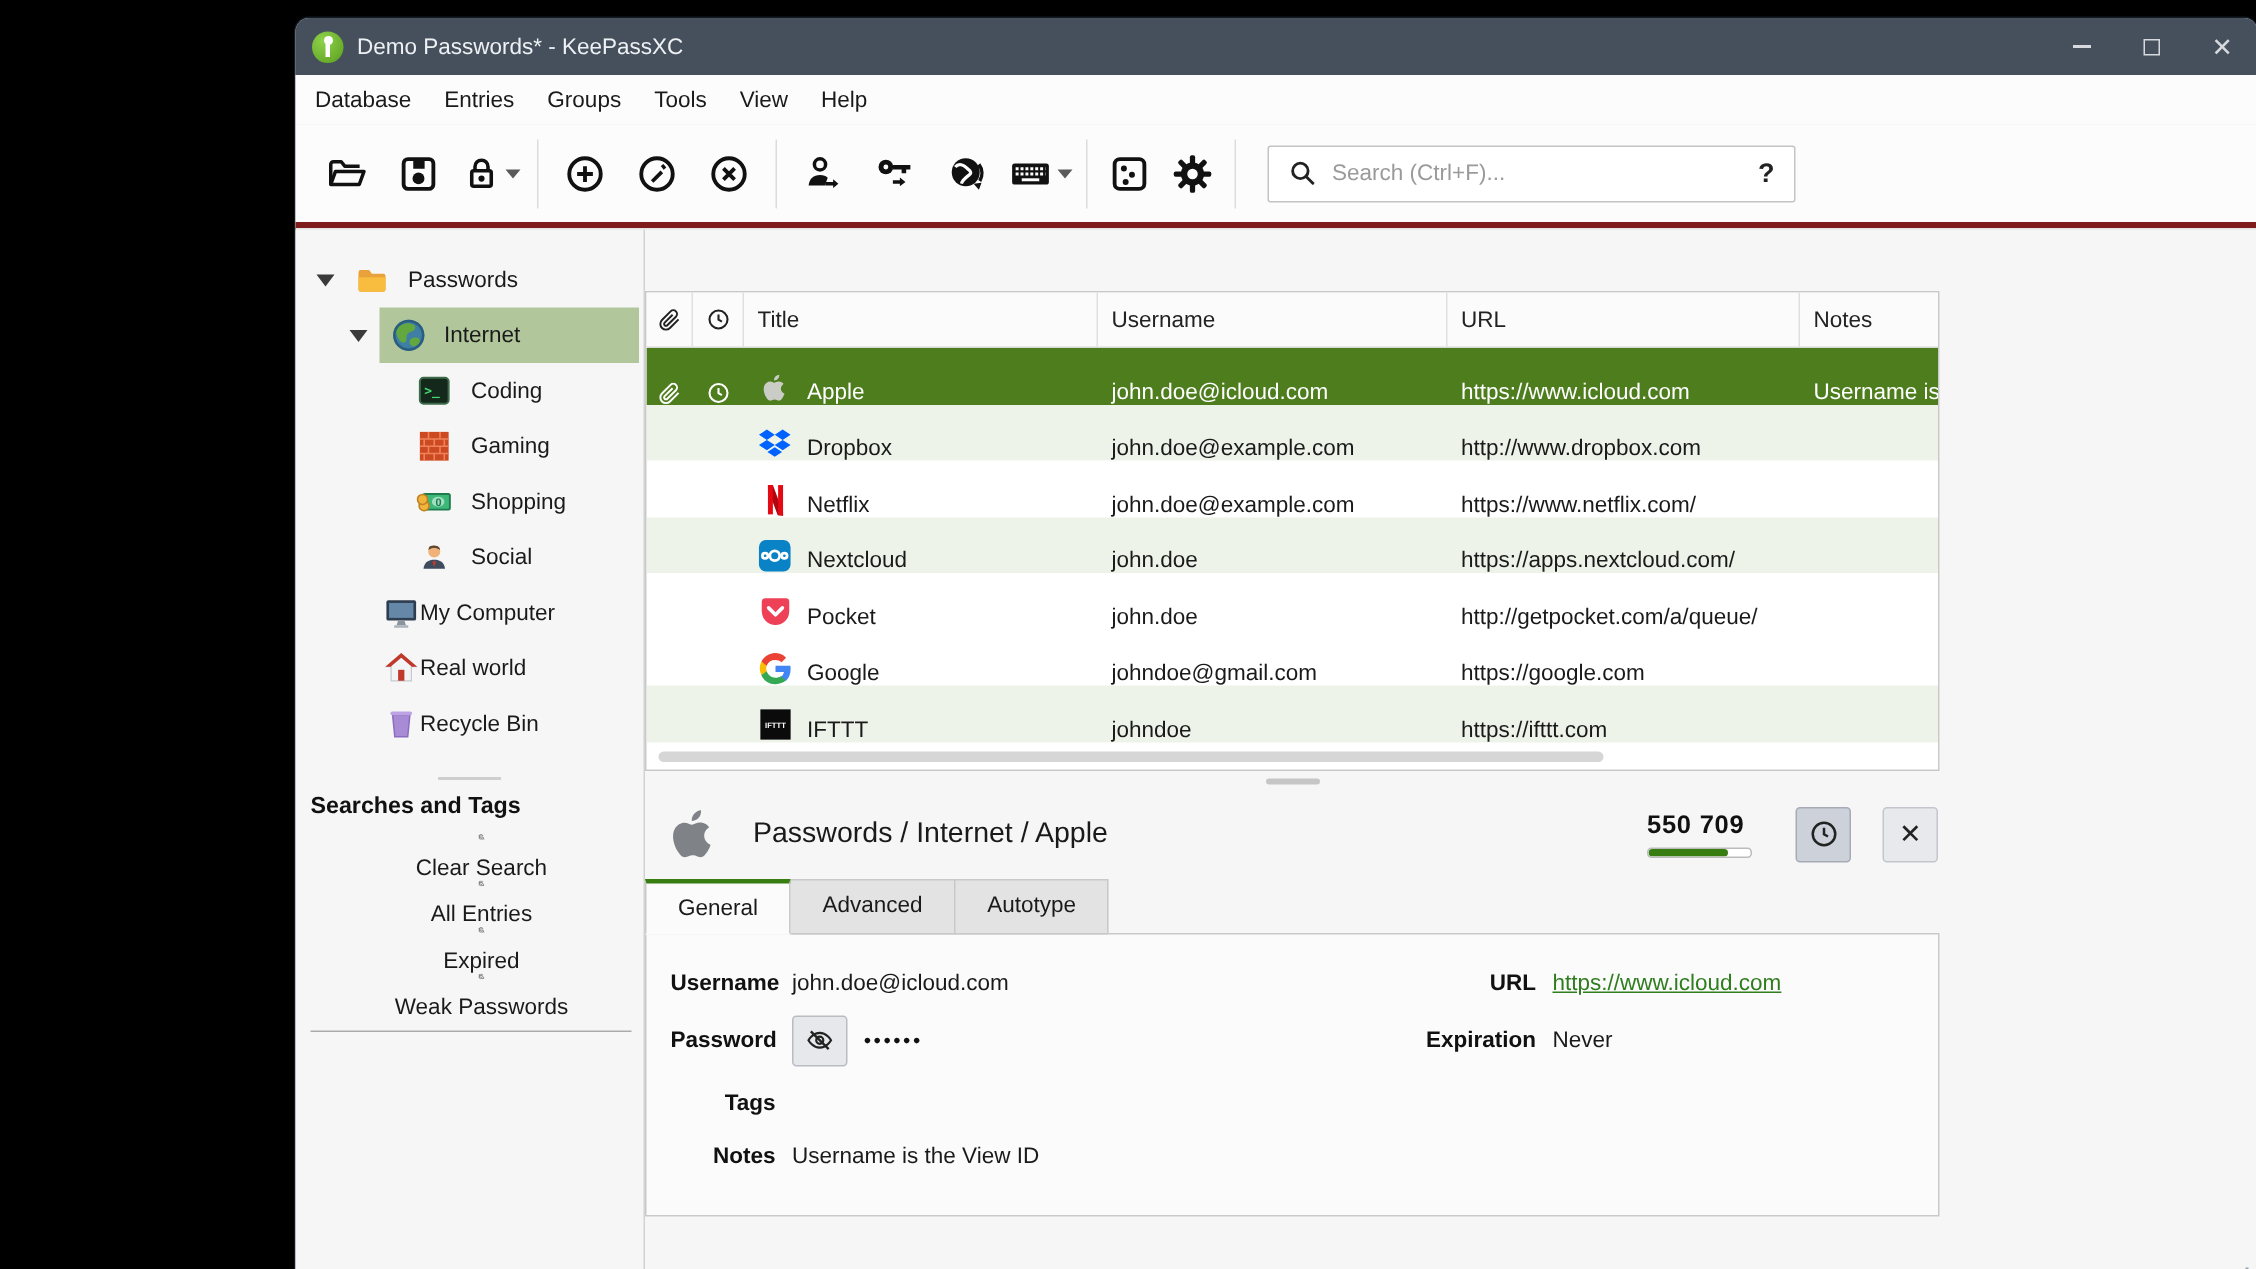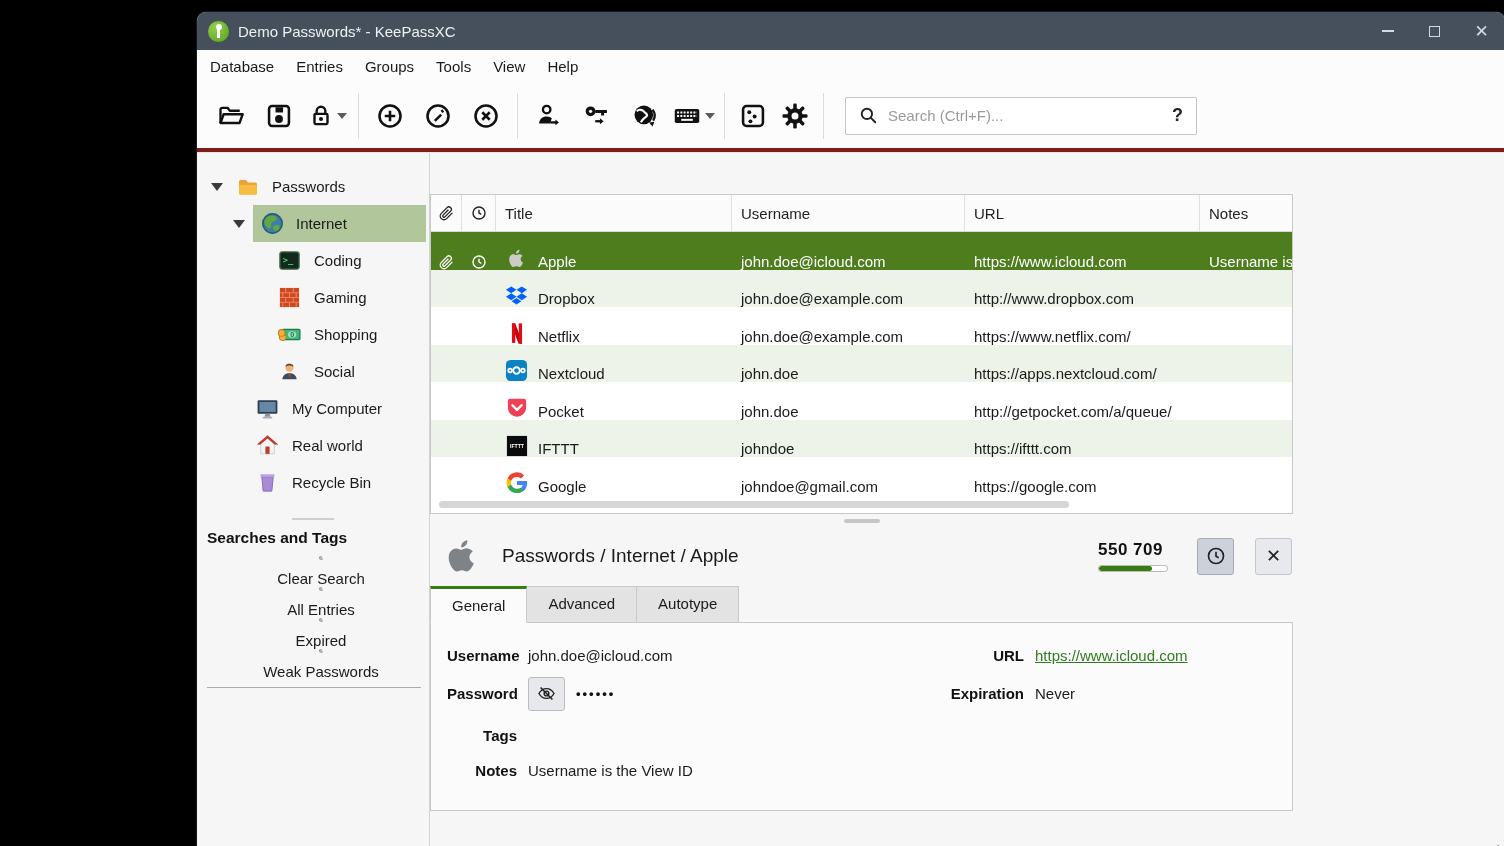--- a/index.html
+++ b/index.html
@@ -51,21 +51,21 @@
   .tree-row { height:37px; display:flex; align-items:center; font-size:15px; color:#1a1a1a; }
   .tree-row .arrow { width:0; height:0; border-left:6px solid transparent; border-right:6px solid transparent;
     border-top:8px solid #3a3a3a; flex:0 0 auto; }
   .ticon { width:25px; height:25px; display:flex; align-items:center; justify-content:center; flex:0 0 auto; }
   .lvl0 { padding-left:14px; gap:12px; }
   .lvl1-arrow { padding-left:36px; }
   .sel-box { flex:1; height:37px; display:flex; align-items:center; gap:11px; padding-left:7px;
     margin-left:8px; margin-right:3px; }
   .sel-box.selected { background:#b1c79b; }
   .lvl2 { padding-left:80px; gap:12px; }
-  .lvl1b { padding-left:58px; gap:12px; }
+  .lvl1b { padding-left:58px; gap:0; }
 
   .side-handle { width:42px; height:2px; background:#cfcfcf; margin:17px auto 9px auto; }
   .searches-header { font-size:15.5px; font-weight:bold; color:#111; padding-left:10px; margin-bottom:9px; }
   .search-item { height:31px; display:flex; align-items:center; gap:10px; padding-left:16px;
     font-size:15px; color:#1a1a1a;flex-direction:column; }
   .side-bottom-line { height:1px; background:#ababab; margin:7px 8px 0 10px; }
 
   
   .content { flex:1; position:relative;margin-top:26px; }
   .etable { position:absolute; top:15px; left:0; width:863px; height:320px; background:#fff;
@@ -530,53 +530,53 @@
                     <path d="M7 9l5 5 5-5" fill="none" stroke="#fff" stroke-width="2.6" stroke-linecap="round" stroke-linejoin="round"></path>
                   </svg>
                 </span>
               <span>Pocket</span>
             </div>
             <div class="c">john.doe</div>
             <div class="c">http://getpocket.com/a/queue/</div>
             <div class="c"></div>
           </div>
 
-          <div class="tgrid trow alt">
-            <div class="c icon-col"></div>
-              <div class="c icon-col"></div>
-            <div class="c">
-              <span class="bicon">
-                  <svg width="22" height="22" viewBox="0 0 24 24">
-                    <rect x="1" y="1" width="22" height="22" fill="#0b0b0b"></rect>
-                    <text x="12" y="14.5" font-size="5.6" font-weight="bold" fill="#fff" text-anchor="middle" font-family="'Liberation Sans',sans-serif">IFTTT</text>
-                  </svg>
-                </span>
-              <span>IFTTT</span>
-            </div>
-            <div class="c">johndoe</div>
-            <div class="c">https://ifttt.com</div>
-            <div class="c"></div>
-          </div>
-
           <div class="tgrid trow">
             <div class="c icon-col"></div>
               <div class="c icon-col"></div>
             <div class="c">
               <span class="bicon">
                   <svg width="22" height="22" viewBox="0 0 24 24">
                     <path d="M23 12c0-.8-.1-1.6-.2-2.3H12v4.4h6.2a5.3 5.3 0 0 1-2.3 3.5v2.9h3.7C21.8 18.5 23 15.6 23 12z" fill="#4285f4"></path>
                     <path d="M12 23c3.1 0 5.7-1 7.6-2.8l-3.7-2.9c-1 .7-2.3 1.1-3.9 1.1-3 0-5.5-2-6.4-4.7H1.8v3A11 11 0 0 0 12 23z" fill="#34a853"></path>
                     <path d="M5.6 13.7a6.6 6.6 0 0 1 0-4.2v-3H1.8a11 11 0 0 0 0 9.9z" fill="#fbbc05"></path>
                     <path d="M12 5.4c1.7 0 3.2.6 4.4 1.7l3.3-3.3A11 11 0 0 0 1.8 6.6l3.8 3A6.6 6.6 0 0 1 12 5.4z" fill="#ea4335"></path>
                   </svg>
                 </span>
               <span>Google</span>
             </div>
             <div class="c">johndoe@gmail.com</div>
             <div class="c">https://google.com</div>
+            <div class="c"></div>
+          </div>
+
+          <div class="tgrid trow alt">
+            <div class="c icon-col"></div>
+              <div class="c icon-col"></div>
+            <div class="c">
+              <span class="bicon">
+                  <svg width="22" height="22" viewBox="0 0 24 24">
+                    <rect x="1" y="1" width="22" height="22" fill="#0b0b0b"></rect>
+                    <text x="12" y="14.5" font-size="5.6" font-weight="bold" fill="#fff" text-anchor="middle" font-family="'Liberation Sans',sans-serif">IFTTT</text>
+                  </svg>
+                </span>
+              <span>IFTTT</span>
+            </div>
+            <div class="c">johndoe</div>
+            <div class="c">https://ifttt.com</div>
             <div class="c"></div>
           </div>
 
           <div class="hscroll"></div>
         </div>
 
         <div class="split-handle"></div>
 
         <div class="preview">
           <div class="pv-header">

